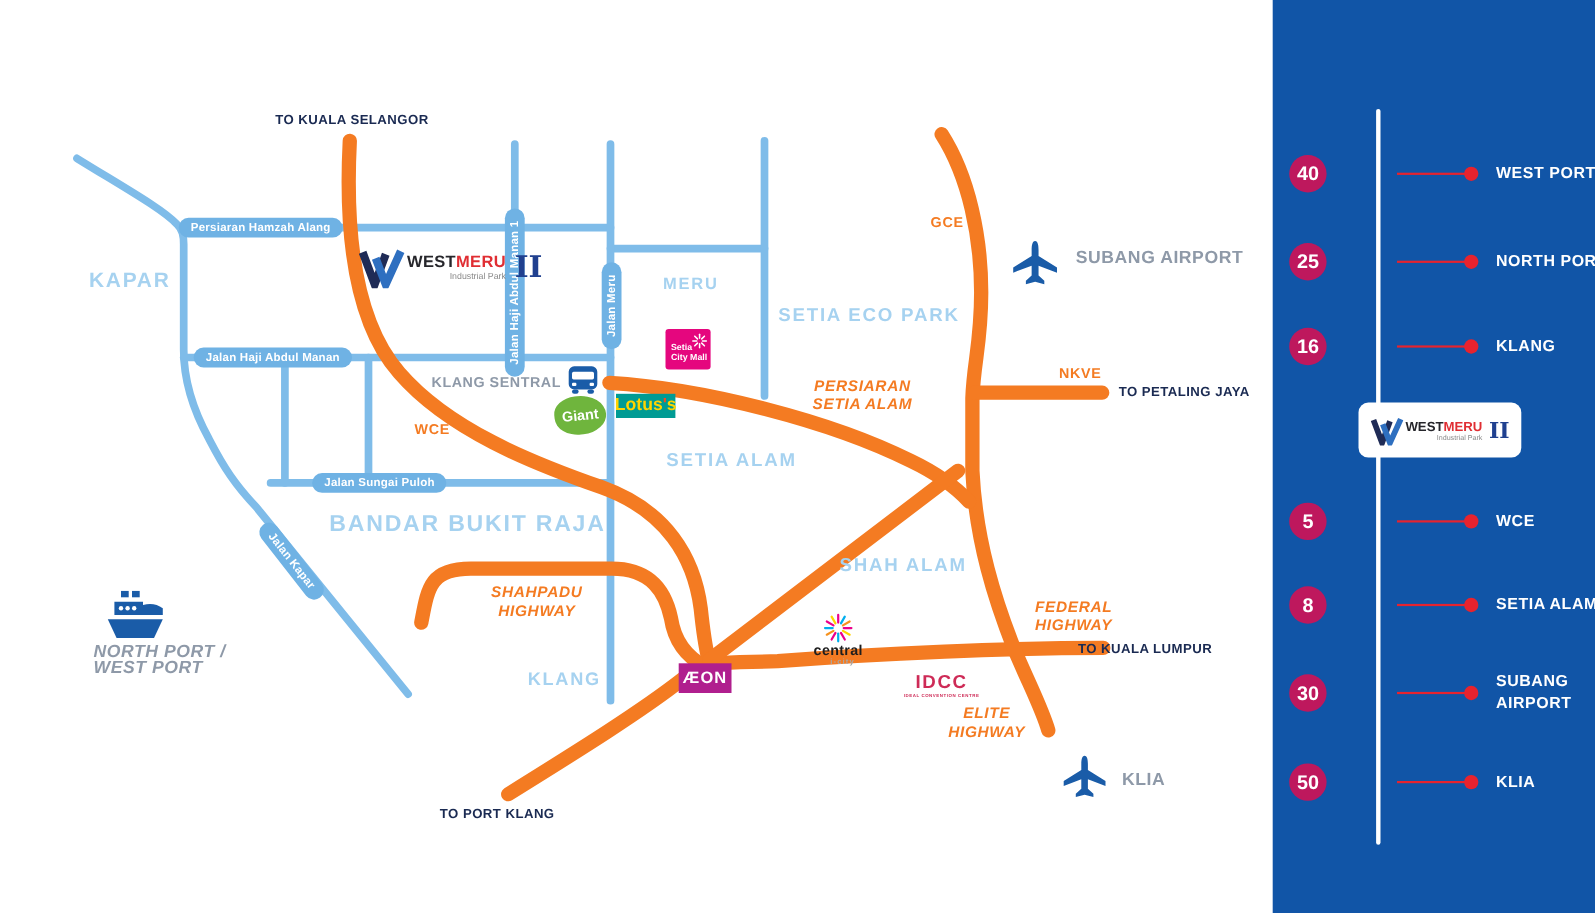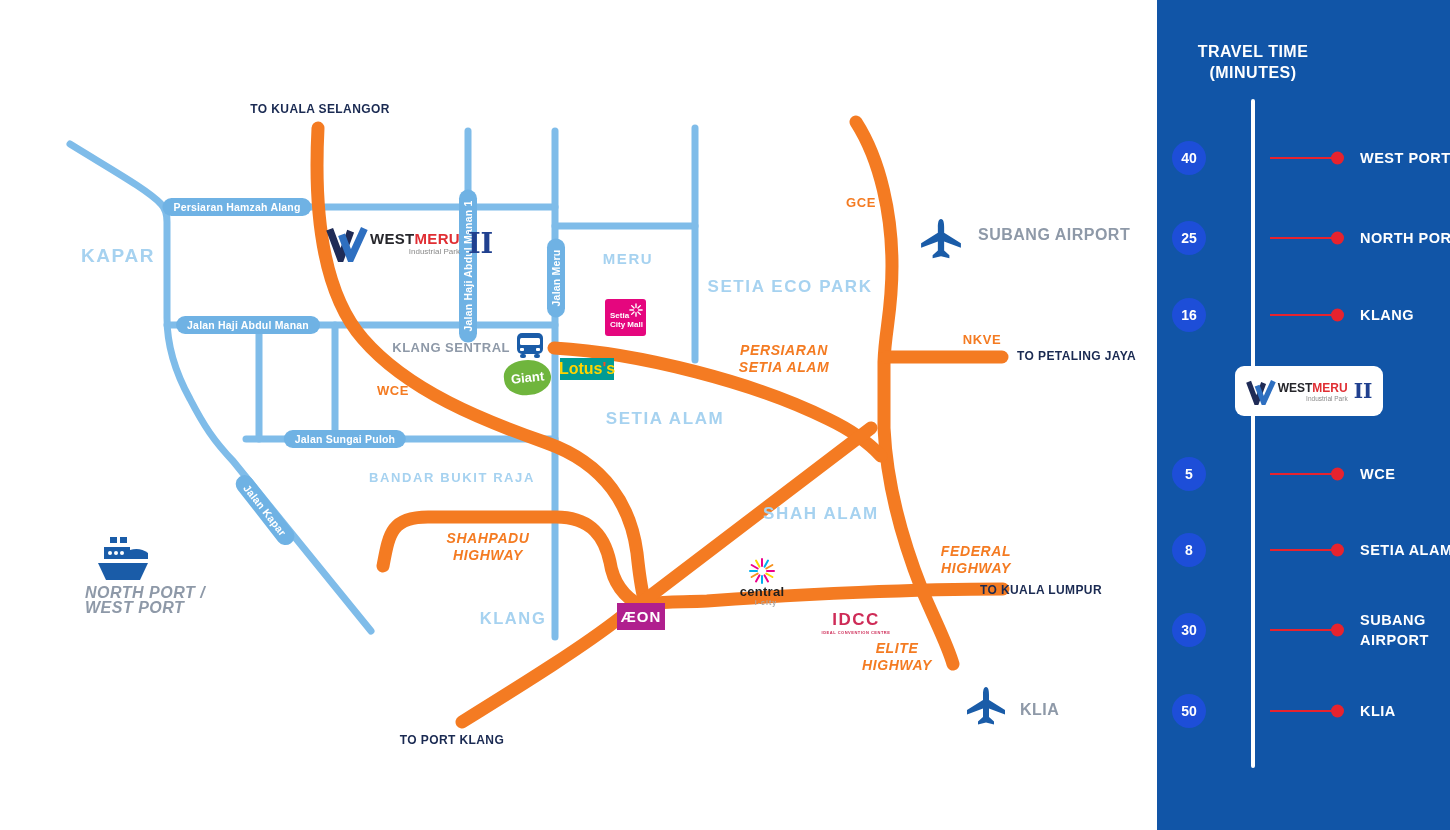--- a/index.html
+++ b/index.html
@@ -63,22 +63,22 @@
         color:#CE2B57;font-size:4px;font-weight:bold;letter-spacing:.5px;}
 
   
   .sidebar{position:absolute;left:1157px;top:0;width:293px;height:830px;background:#1155A7;}
   .tt-title{position:absolute;left:1163px;top:41px;width:180px;text-align:center;color:#fff;
             font-weight:bold;font-size:16px;line-height:21px;letter-spacing:.5px;}
   .tt-title .ln{display:block;}
   .tt-axis{position:absolute;left:1251px;top:99px;width:4px;height:669px;background:#fff;
            border-radius:2px;}
   .tt-row > *{position:absolute;top:var(--y);}
-  .tt-circle{left:1172px;width:34px;height:34px;border-radius:50%;background:#1d4ed8;color:#fff;
-             font-weight:bold;font-size:14px;display:flex;align-items:center;justify-content:center;
+  .tt-circle{left:1172px;width:34px;height:34px;border-radius:50%;background:#be185d;color:#fff;
+             font-weight:bold;font-size:18px;display:flex;align-items:center;justify-content:center;
              transform:translateY(-50%);}
   .tt-line{left:1270px;width:62px;height:2px;background:#E7232E;transform:translateY(-50%);}
   .tt-dot{left:1331px;width:13px;height:13px;border-radius:50%;background:#E7232E;
           transform:translateY(-50%);}
   .tt-label{left:1360px;color:#fff;font-weight:bold;font-size:14.5px;letter-spacing:.5px;
             transform:translateY(-50%);white-space:nowrap;line-height:20px;}
   .tt-label .ln{display:block;}
   .logo-card{position:absolute;left:1235px;top:366px;width:148px;height:50px;background:#fff;
              border-radius:9px;display:flex;align-items:center;justify-content:center;}
 
@@ -124,21 +124,21 @@
 
   <div class="lbl navy" style="left:320px;top:109px">TO KUALA SELANGOR</div>
   <div class="lbl navy anchor-left" style="left:1017px;top:356px">TO PETALING JAYA</div>
   <div class="lbl navy anchor-left" style="left:980px;top:590px">TO KUALA LUMPUR</div>
   <div class="lbl navy" style="left:452px;top:740px">TO PORT KLANG</div>
 
   <div class="lbl region" style="left:118px;top:256px;font-size:19px">KAPAR</div>
   <div class="lbl region" style="left:628px;top:258px;font-size:15px">MERU</div>
   <div class="lbl region" style="left:790px;top:287px;font-size:17px">SETIA ECO PARK</div>
   <div class="lbl region" style="left:665px;top:419px;font-size:17px">SETIA ALAM</div>
-  <div class="lbl region" style="left:452px;top:477px;font-size:13px">BANDAR BUKIT RAJA</div>
+  <div class="lbl region" style="left:425px;top:477px;font-size:21px">BANDAR BUKIT RAJA</div>
   <div class="lbl region" style="left:821px;top:514px;font-size:17px">SHAH ALAM</div>
   <div class="lbl region" style="left:513px;top:618px;font-size:16.5px">KLANG</div>
 
   <div class="lbl orange" style="left:861px;top:202px">GCE</div>
   <div class="lbl orange" style="left:393px;top:390px">WCE</div>
   <div class="lbl orange" style="left:982px;top:339px">NKVE</div>
   <div class="lbl orange two" style="left:784px;top:359px;font-size:14px">
     <span class="ln">PERSIARAN</span>
     <span class="ln">SETIA ALAM</span>
   </div>
@@ -251,24 +251,20 @@
       <line x1="-2.5" y1="-4.3" x2="-6" y2="-10.4" stroke="#FFD400"></line>
     </g>
   </svg>
   <div class="central-word">central</div>
   <div class="central-sub">i-city</div>
 
   <div class="idcc">IDCC</div>
   <div class="idcc-sub">IDEAL CONVENTION CENTRE</div>
 
   <div class="sidebar"></div>
-  <div class="tt-title">
-    <span class="ln">TRAVEL TIME</span>
-    <span class="ln">(MINUTES)</span>
-  </div>
   <div class="tt-axis"></div>
 
   <div class="tt-row" style="--y:158px">
     <div class="tt-circle">40</div>
     <div class="tt-line"></div>
     <div class="tt-dot"></div>
     <div class="tt-label">WEST PORT</div>
   </div>
   <div class="tt-row" style="--y:238px">
     <div class="tt-circle">25</div>

